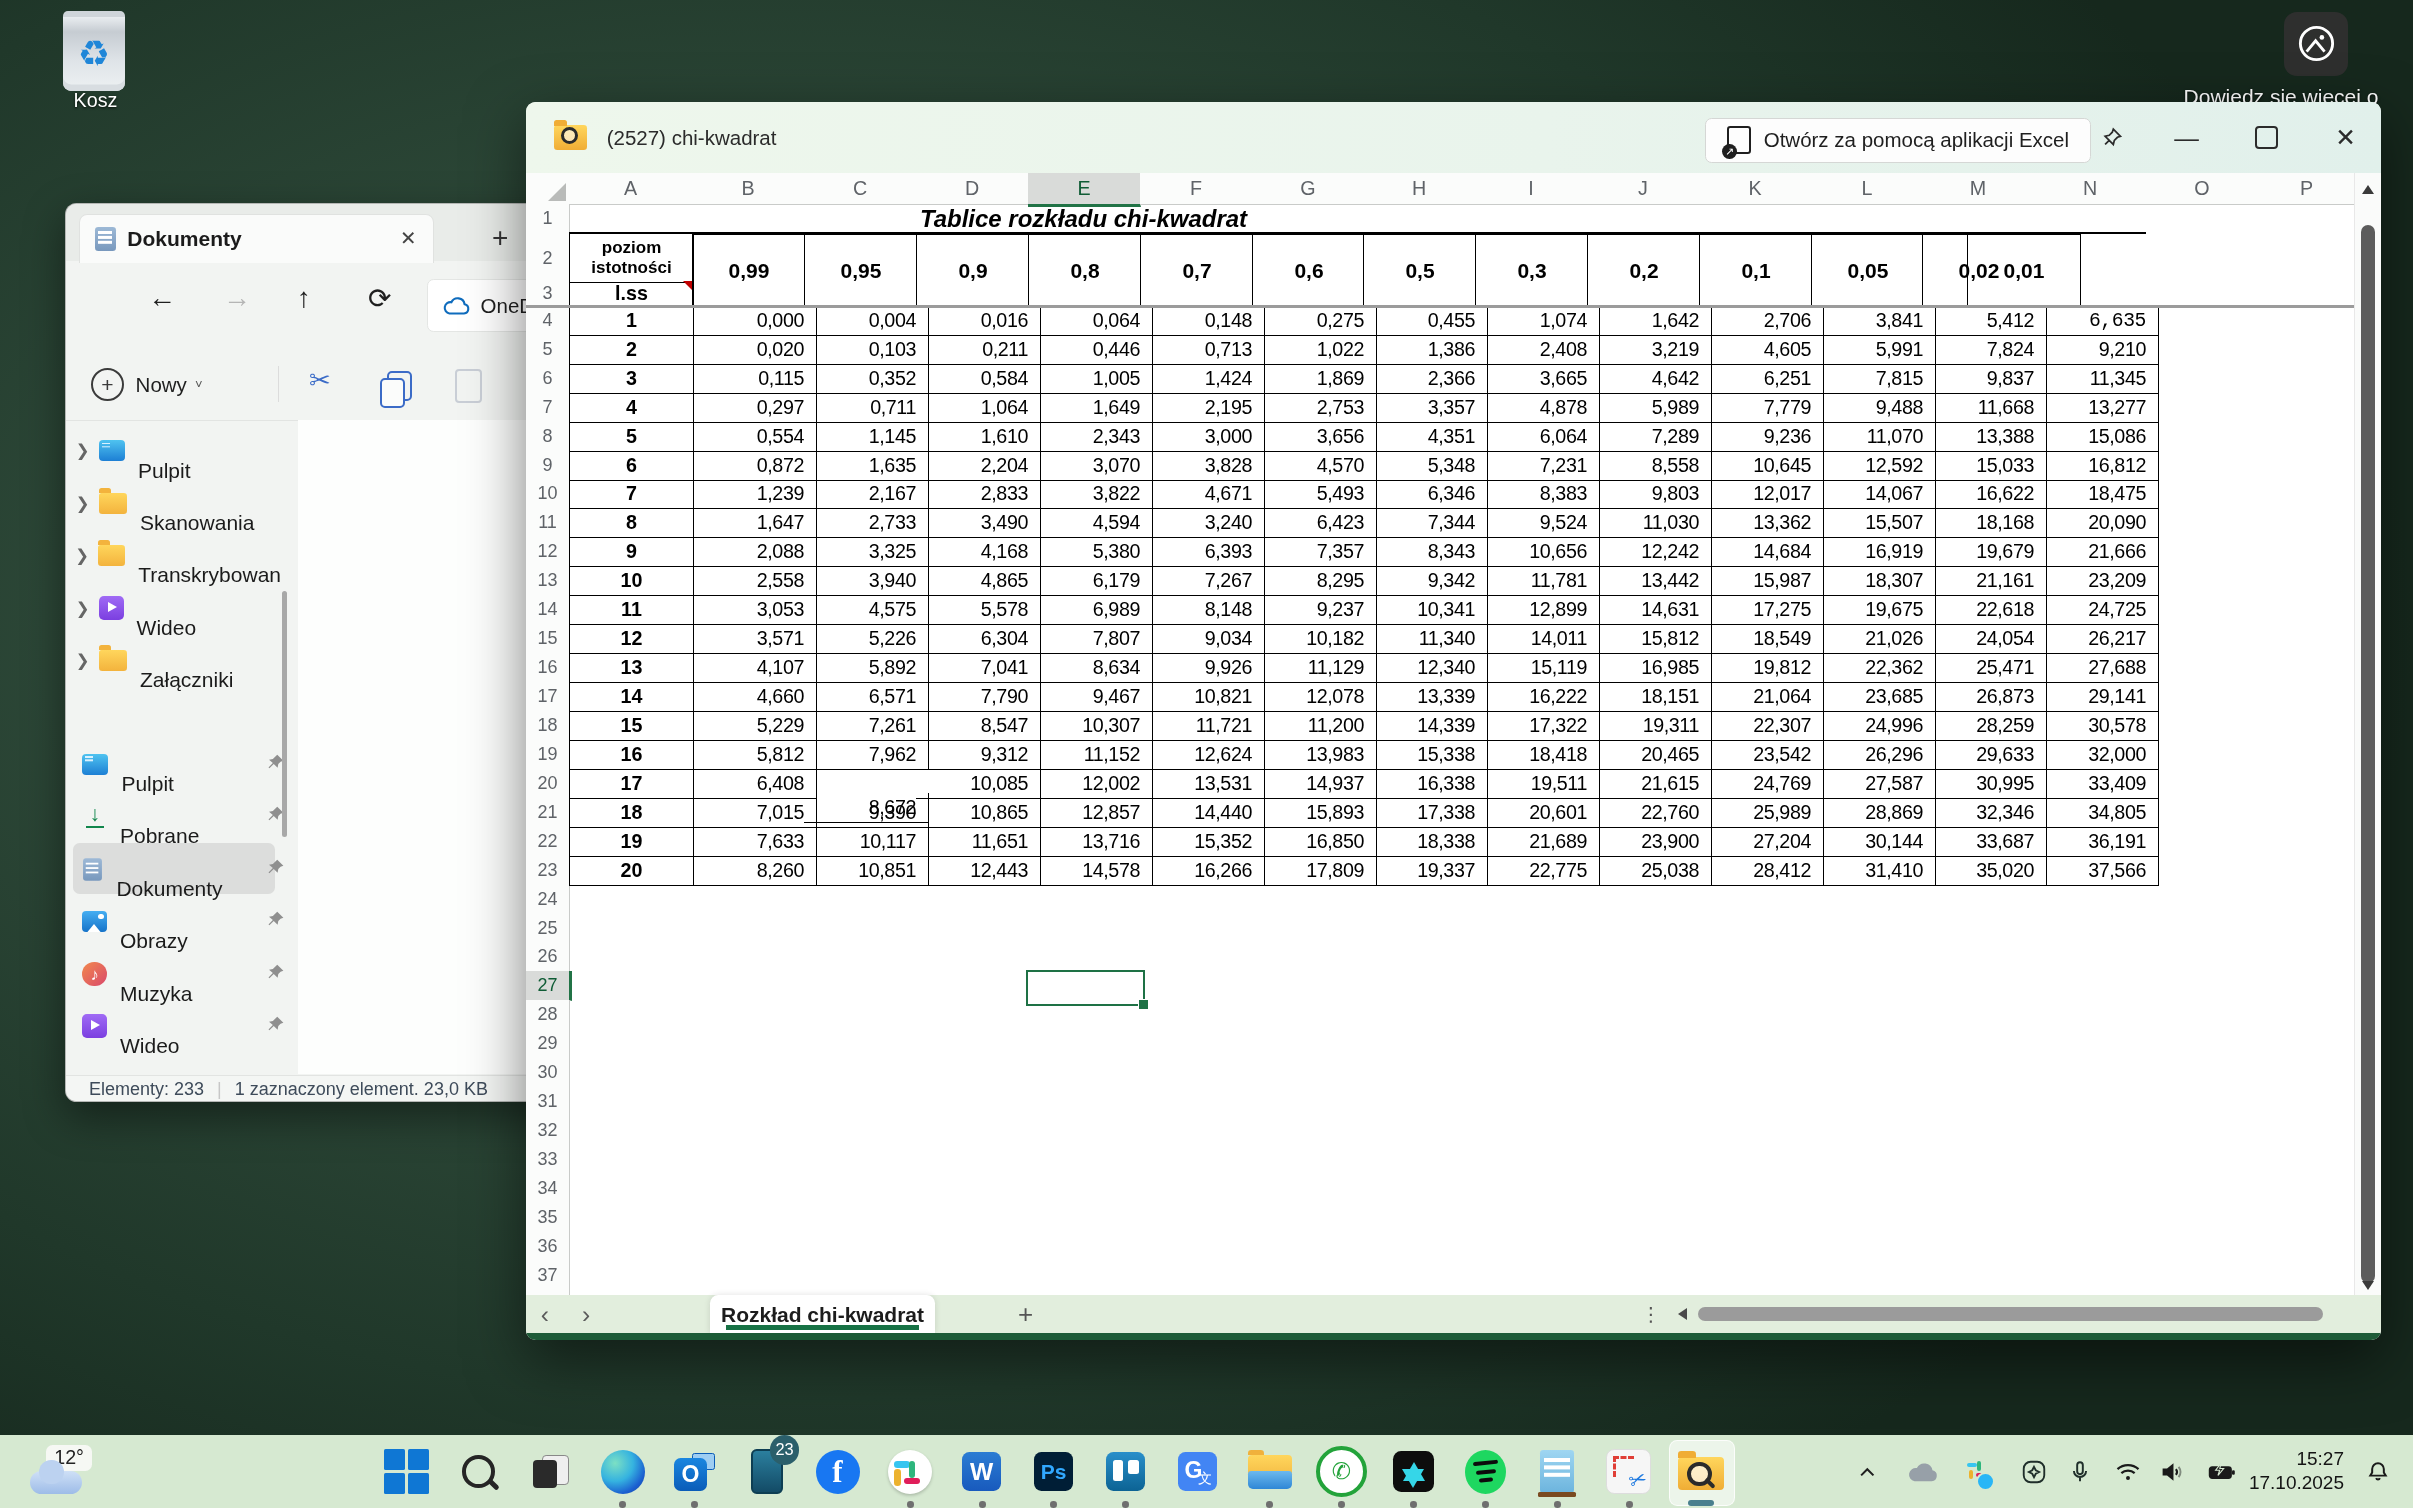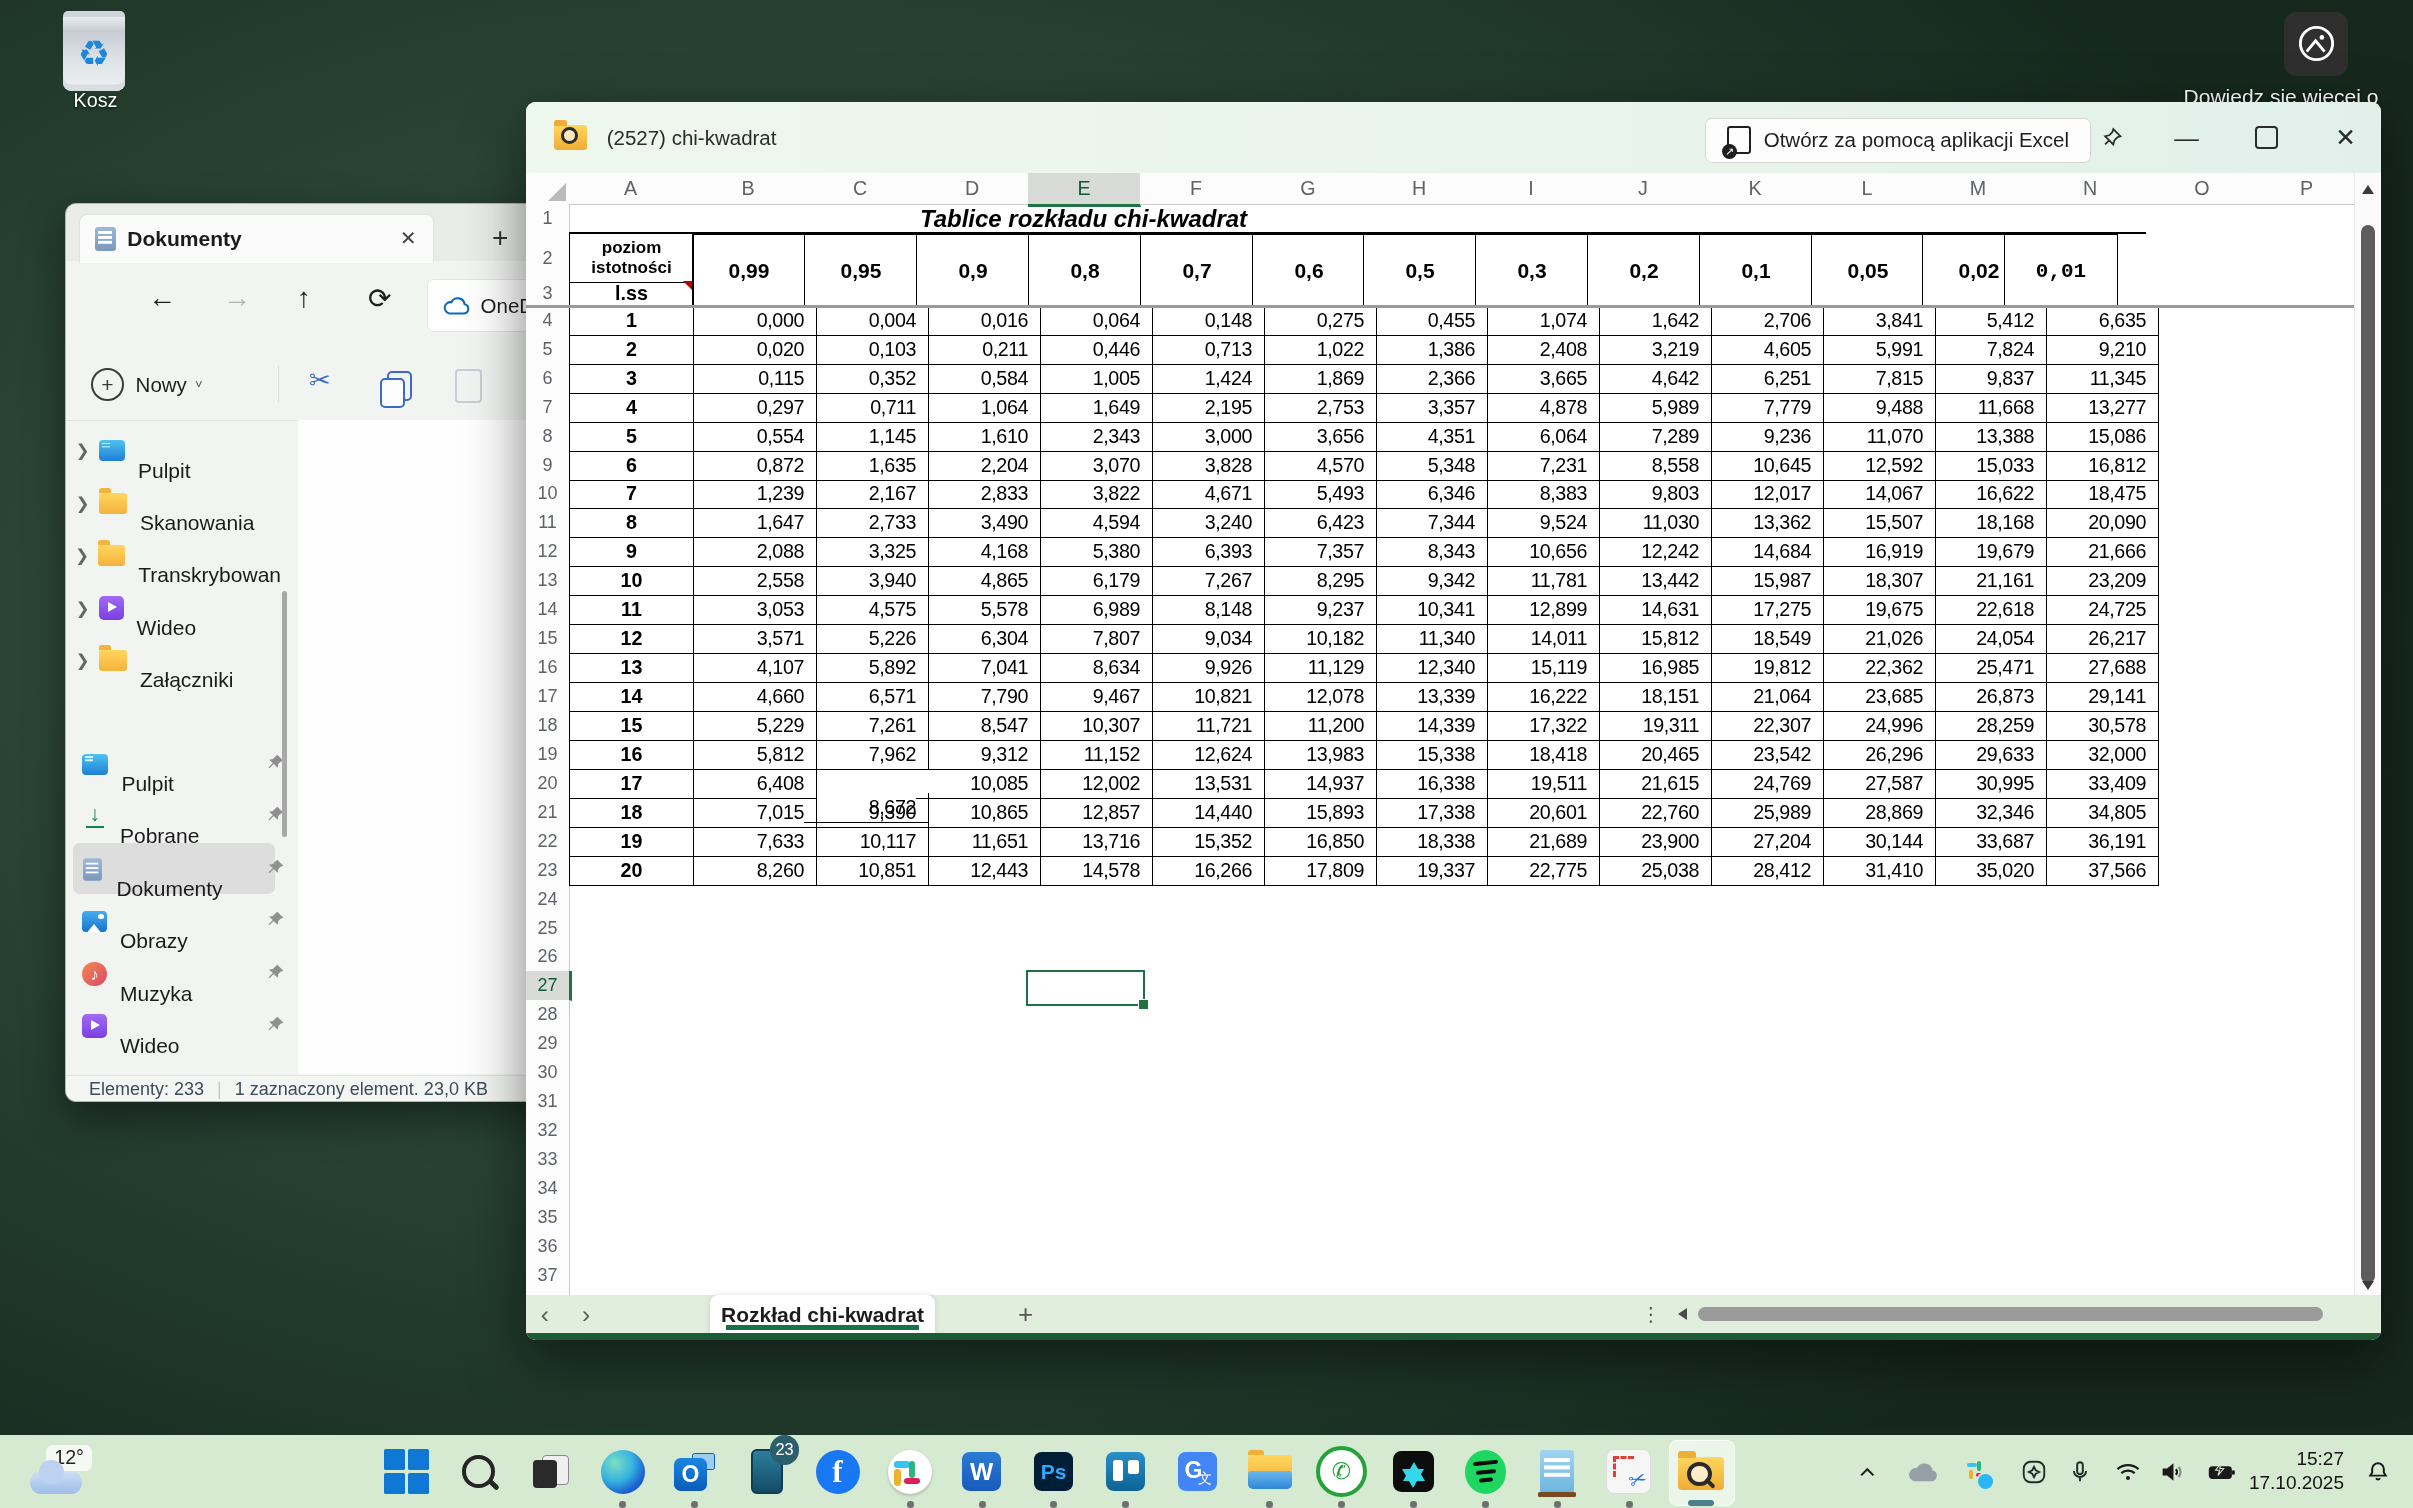--- a/index.html
+++ b/index.html
@@ -430,35 +430,35 @@
         <div class="cell lvl" style="left: 390px; top: 61px; width: 112px; height: 72px;">0,9</div>
         <div class="cell lvl" style="left: 502px; top: 61px; width: 112px; height: 72px; text-align: center;">0,8</div>
         <div class="cell lvl" style="left: 614px; top: 61px; width: 112px; height: 72px;">0,7</div>
         <div class="cell lvl" style="left: 726px; top: 61px; width: 112px; height: 72px;">0,6</div>
         <div class="cell lvl" style="left: 837px; top: 61px; width: 112px; height: 72px;">0,5</div>
         <div class="cell lvl" style="left: 949px; top: 61px; width: 112px; height: 72px;">0,3</div>
         <div class="cell lvl" style="left: 1061px; top: 61px; width: 112px; height: 72px;">0,2</div>
         <div class="cell lvl" style="left: 1173px; top: 61px; width: 112px; height: 72px;">0,1</div>
         <div class="cell lvl" style="left: 1285px; top: 61px; width: 112px; height: 72px;">0,05</div>
         <div class="cell lvl" style="left: 1396px; top: 61px; width: 112px; height: 72px;">0,02</div>
-        <div class="cell lvl last" style="left: 1478px; top: 61px; width: 112px; height: 72px; font-family: Liberation Mono, monospace;">0,01</div>
+        <div class="cell lvl last" style="left: 1441px; top: 61px; width: 112px; height: 72px;">0,01</div>
         <div class="cell df" style="left: 43px; top: 133px; width: 123px; height: 29px;">1</div>
         <div class="cell val" style="left: 166px; top: 133px; width: 112px; height: 29px;">0,000</div>
         <div class="cell val" style="left: 278px; top: 133px; width: 112px; height: 29px;">0,004</div>
         <div class="cell val" style="left: 390px; top: 133px; width: 112px; height: 29px;">0,016</div>
         <div class="cell val" style="left: 502px; top: 133px; width: 112px; height: 29px;">0,064</div>
         <div class="cell val" style="left: 614px; top: 133px; width: 112px; height: 29px;">0,148</div>
         <div class="cell val" style="left: 726px; top: 133px; width: 112px; height: 29px;">0,275</div>
         <div class="cell val" style="left: 837px; top: 133px; width: 112px; height: 29px;">0,455</div>
         <div class="cell val" style="left: 949px; top: 133px; width: 112px; height: 29px;">1,074</div>
         <div class="cell val" style="left: 1061px; top: 133px; width: 112px; height: 29px;">1,642</div>
         <div class="cell val" style="left: 1173px; top: 133px; width: 112px; height: 29px;">2,706</div>
         <div class="cell val" style="left: 1285px; top: 133px; width: 112px; height: 29px;">3,841</div>
         <div class="cell val" style="left: 1396px; top: 133px; width: 112px; height: 29px;">5,412</div>
-        <div class="cell val" style="left: 1508px; top: 133px; width: 112px; height: 29px;">6,635</div>
+        <div class="cell val" style="left: 1508px; top: 133px; width: 112px; height: 29px; font-family: Liberation Mono, monospace;">6,635</div>
         <div class="cell df" style="left: 43px; top: 162px; width: 123px; height: 29px;">2</div>
         <div class="cell val" style="left: 166px; top: 162px; width: 112px; height: 29px;">0,020</div>
         <div class="cell val" style="left: 278px; top: 162px; width: 112px; height: 29px;">0,103</div>
         <div class="cell val" style="left: 390px; top: 162px; width: 112px; height: 29px;">0,211</div>
         <div class="cell val" style="left: 502px; top: 162px; width: 112px; height: 29px;">0,446</div>
         <div class="cell val" style="left: 614px; top: 162px; width: 112px; height: 29px;">0,713</div>
         <div class="cell val" style="left: 726px; top: 162px; width: 112px; height: 29px;">1,022</div>
         <div class="cell val" style="left: 837px; top: 162px; width: 112px; height: 29px;">1,386</div>
         <div class="cell val" style="left: 949px; top: 162px; width: 112px; height: 29px;">2,408</div>
         <div class="cell val" style="left: 1061px; top: 162px; width: 112px; height: 29px;">3,219</div>

